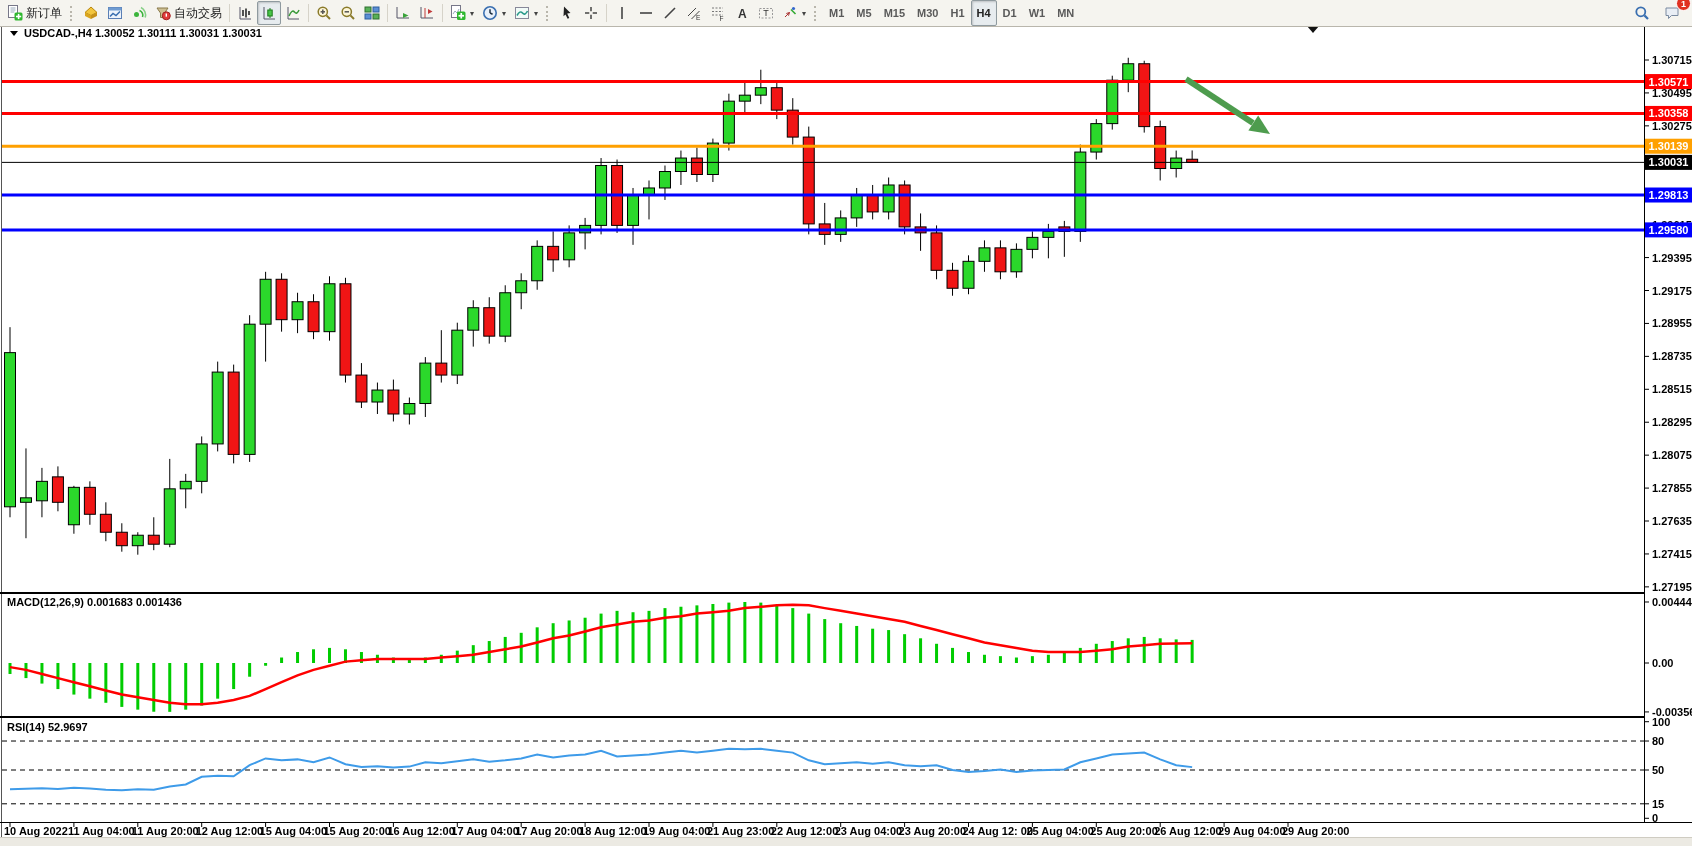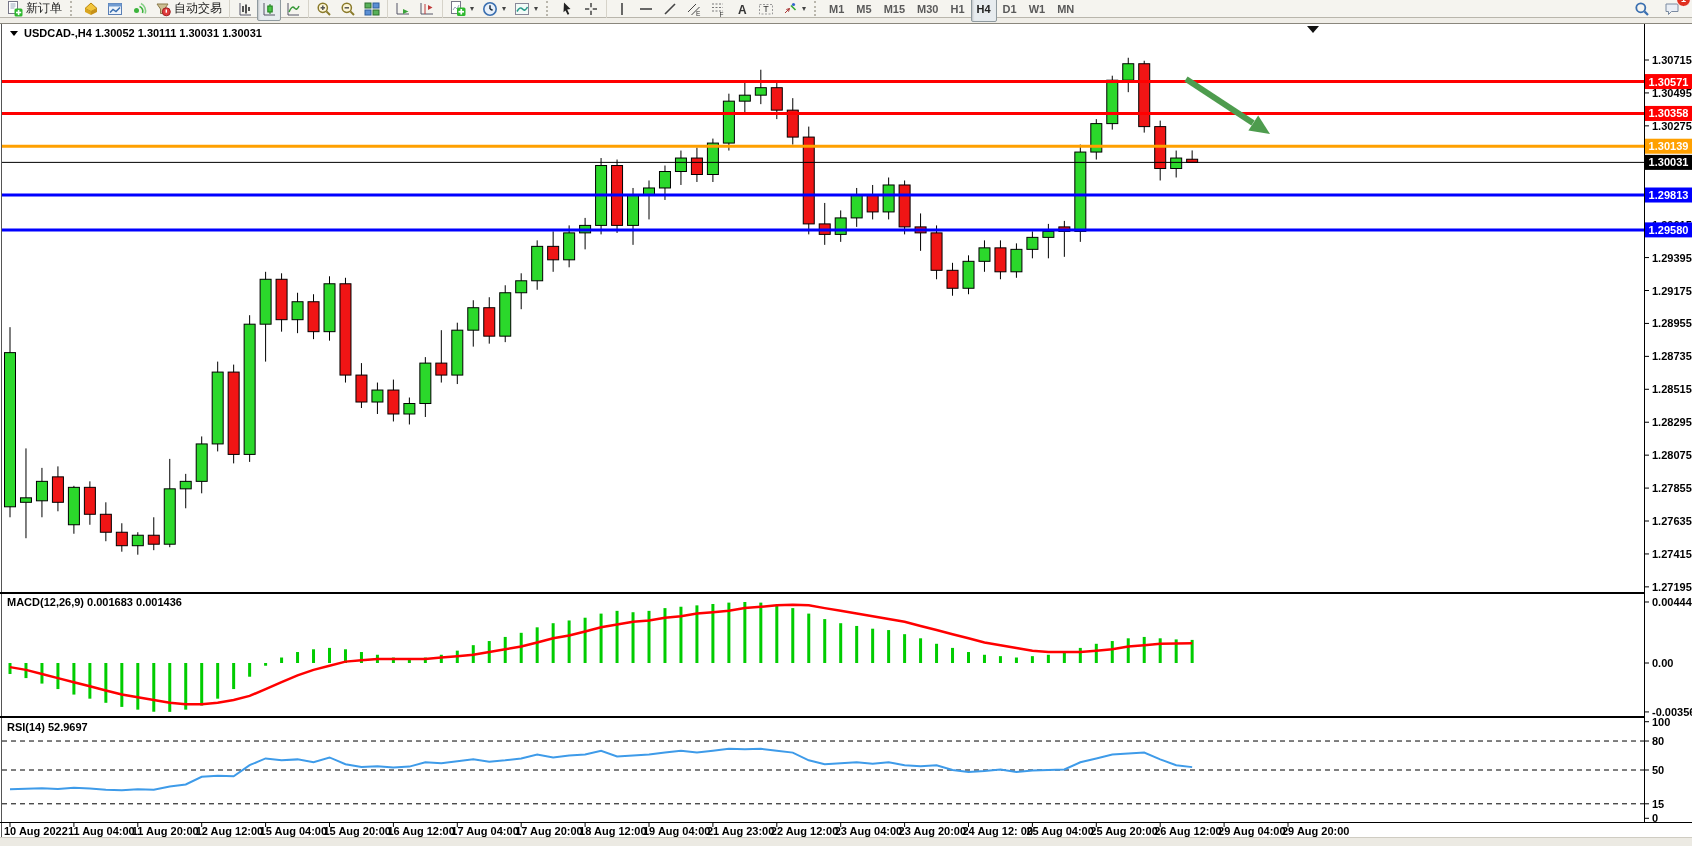--- a/index.html
+++ b/index.html
@@ -1,18 +1,18 @@
 <!DOCTYPE html>
 <html><head>
 <meta charset="utf-8">
 <style>
   html,body{margin:0;padding:0}
   body{width:1692px;height:846px;position:relative;overflow:hidden;
        background:#f0eee8;font-family:"Liberation Sans",sans-serif;}
-  .toolbar{position:absolute;top:0;left:0;width:1692px;height:18px;background:#f5f4ef;
+  .toolbar{position:absolute;top:0;left:0;width:1692px;height:27px;background:#f5f4ef;
            border-bottom:1px solid #b9b6ac;display:flex;align-items:center;z-index:5;
            padding-left:3px;box-sizing:border-box;}
   .tb{display:inline-flex;align-items:center;gap:3px;height:20px;padding:1px 3px;
       border:1px solid transparent;background:transparent;color:#222;
       font:12px "Liberation Sans",sans-serif;cursor:default;border-radius:2px;}
   .tb.active{border:1px solid #8f9a9f;background:#e7ecef;box-shadow:inset 1px 1px 2px rgba(0,0,0,.18);}
   .tb .ic{width:16px;height:16px;display:inline-block}
   .tb .ic svg{display:block}
   .tb .dd{font-size:8px;color:#444;margin-left:1px}
   .tf{font-weight:700;color:#5a5a5a;font-size:11px;padding:2px 5px;}

